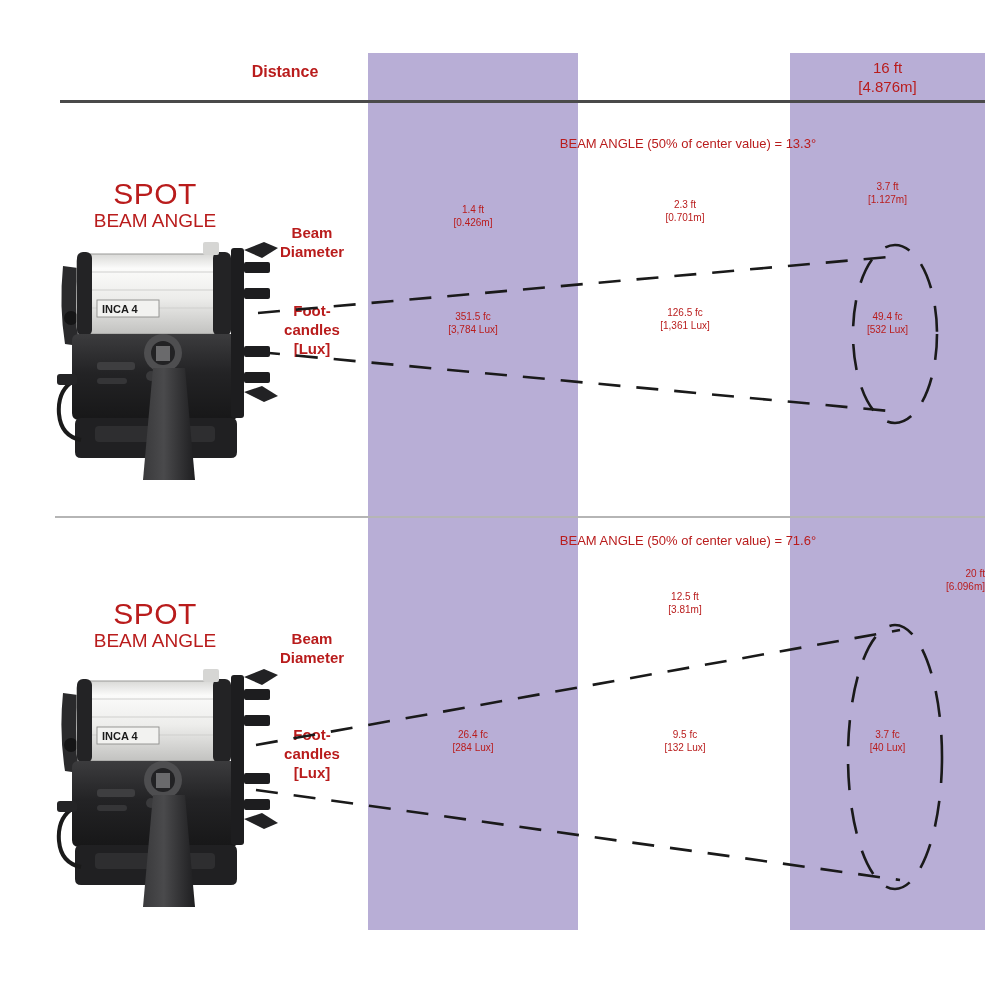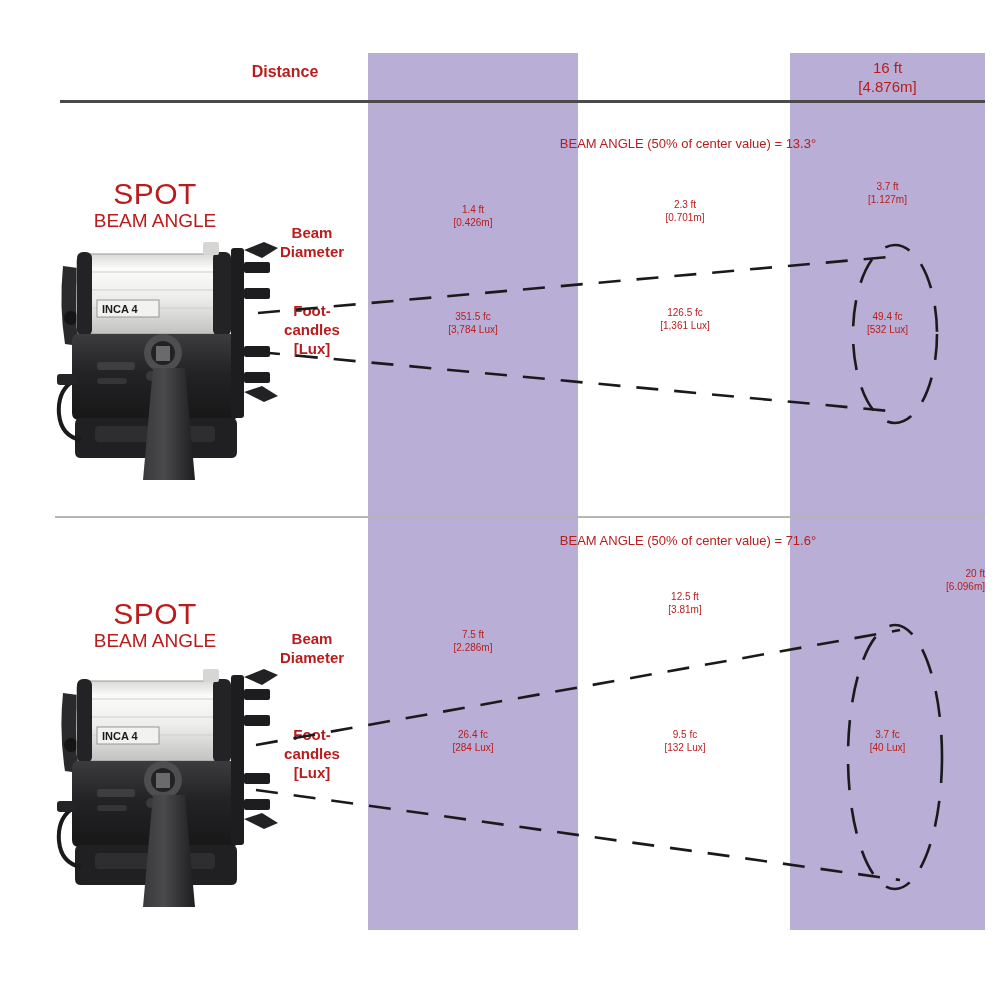--- a/index.html
+++ b/index.html
@@ -210,22 +210,20 @@
     <span class="big">SPOT</span>
     <span class="sub">BEAM ANGLE</span>
   </div>
 
   <div class="row-label flood-bd">Beam
 Diameter</div>
   <div class="row-label flood-fc">Foot-
 candles
 [Lux]</div>
 
-  <div class="cell flood-d c1">7.5 ft
-[2.286m]</div>
   <div class="cell flood-d c2">12.5 ft
 [3.81m]</div>
   <div class="cell flood-d c3">20 ft
 [6.096m]</div>
 
   <div class="cell flood-f c1">26.4 fc
 [284 Lux]</div>
   <div class="cell flood-f c2">9.5 fc
 [132 Lux]</div>
   <div class="cell flood-f c3">3.7 fc

